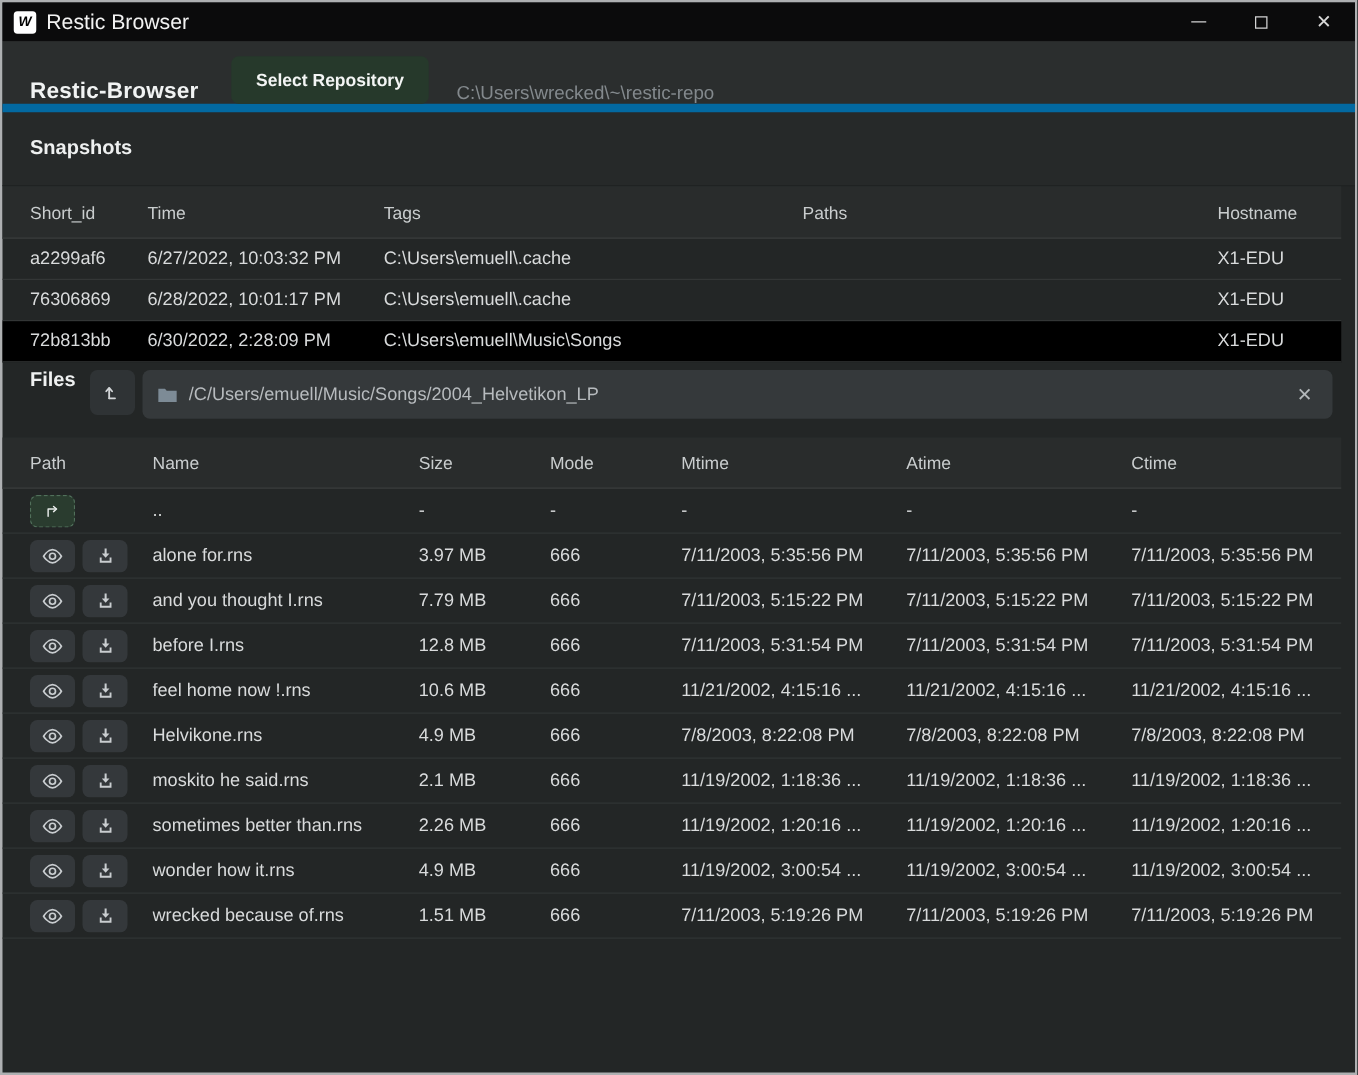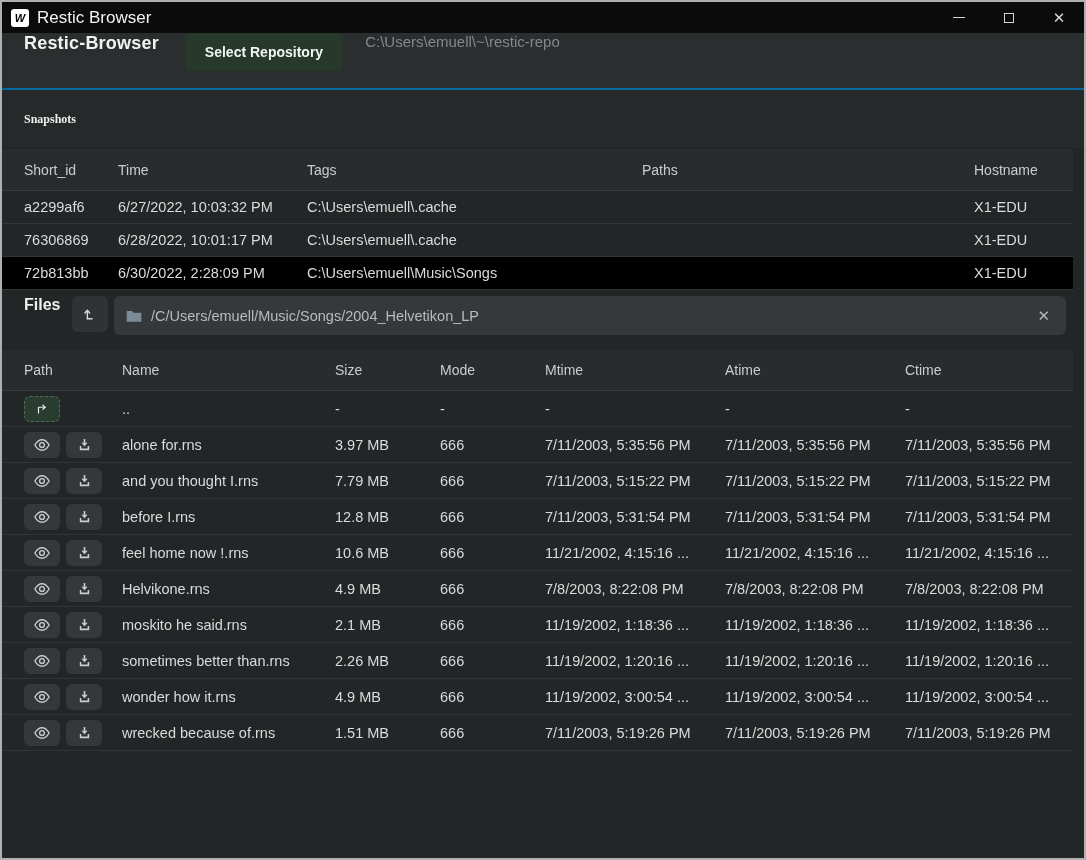--- a/index.html
+++ b/index.html
@@ -15,32 +15,32 @@
               color:#000; font-weight:900; font-size:11px; font-style:italic; }
   .tb-title { color:#f2f2f2; font-size:17px; margin-left:8px; }
   .tb-spacer { flex:1; }
   .tb-btn { width:50px; height:31px; display:flex; align-items:center; justify-content:center;
             color:#d4d4d4; background:transparent; border:none; cursor:pointer; }
   .min-glyph { width:12px; height:0; border-top:1.6px solid #d4d4d4; display:block; }
   .max-glyph { width:10px; height:10px; border:1.4px solid #d4d4d4; display:block; }
   .close-glyph { font-size:15px; line-height:1; color:#d9d9d9; }
 
   
-  .appheader { height:57px; background:#2b2e2e; display:flex; align-items:flex-start;
-               padding:0 22px; flex:0 0 auto; border-bottom:2px solid #0369a1; }
+  .appheader { height:57px; background:#2b2e2e; display:flex; align-items:flex-end;
+               padding:0 22px; flex:0 0 auto; border-bottom:7px solid #0369a1; }
   .app-title { color:#f1f3f3; font-size:18px; font-weight:bold; letter-spacing:.2px; }
   .repo-btn { margin-left:26px; background:#26392b; color:#f3f5f4; font-weight:bold; font-size:14px;
               border:none; border-radius:6px; padding:11px 20px; cursor:pointer;
               font-family:"Liberation Sans", sans-serif; }
   .repo-path { margin-left:22px; color:#83898d; font-size:15px; }
 
   
   .section-band { height:59px; display:flex; align-items:center; padding:0 22px;
                   background:#262929; border-bottom:1px solid #1f2222; flex:0 0 auto; }
-  .section-title { color:#eef0f0; font-size:12px; font-weight:bold;font-family:Liberation Serif, serif; }
+  .section-title { color:#eef0f0; font-size:16px; font-weight:bold; }
 
   
   .snap-grid { display:grid; grid-template-columns:94px 189px 335px 332px 1fr;
                align-items:center; padding-left:22px; padding-right:14px; }
   .snap-header { height:42px; background:#292c2c; border-bottom:1px solid #3a3d3d;
                  margin-right:11px; flex:0 0 auto; }
   .hcell { color:#c9cdce; font-size:14px; }
   .snap-rows { flex:0 0 auto; margin-right:11px; }
   .srow { height:33px; border-bottom:1px solid #333636; }
   .srow .cell { color:#d9dbdc; font-size:14.5px; white-space:nowrap; overflow:hidden; }
@@ -93,21 +93,21 @@
       <span class="max-glyph"></span>
     </button>
     <button class="tb-btn">
       <span class="close-glyph">✕</span>
     </button>
   </div>
 
   <div class="appheader">
     <div class="app-title">Restic-Browser</div>
     <button class="repo-btn">Select Repository</button>
-    <div class="repo-path">C:\Users\emuell\~\restic-repo</div>
+    <div class="repo-path">C:\Users\wrecked\~\restic-repo</div>
   </div>
 
   <div class="section-band">
     <div class="section-title">Snapshots</div>
   </div>
 
   <div class="snap-grid snap-header" id="snap-header">
       <div class="hcell">Short_id</div>
       <div class="hcell">Time</div>
       <div class="hcell">Tags</div>

